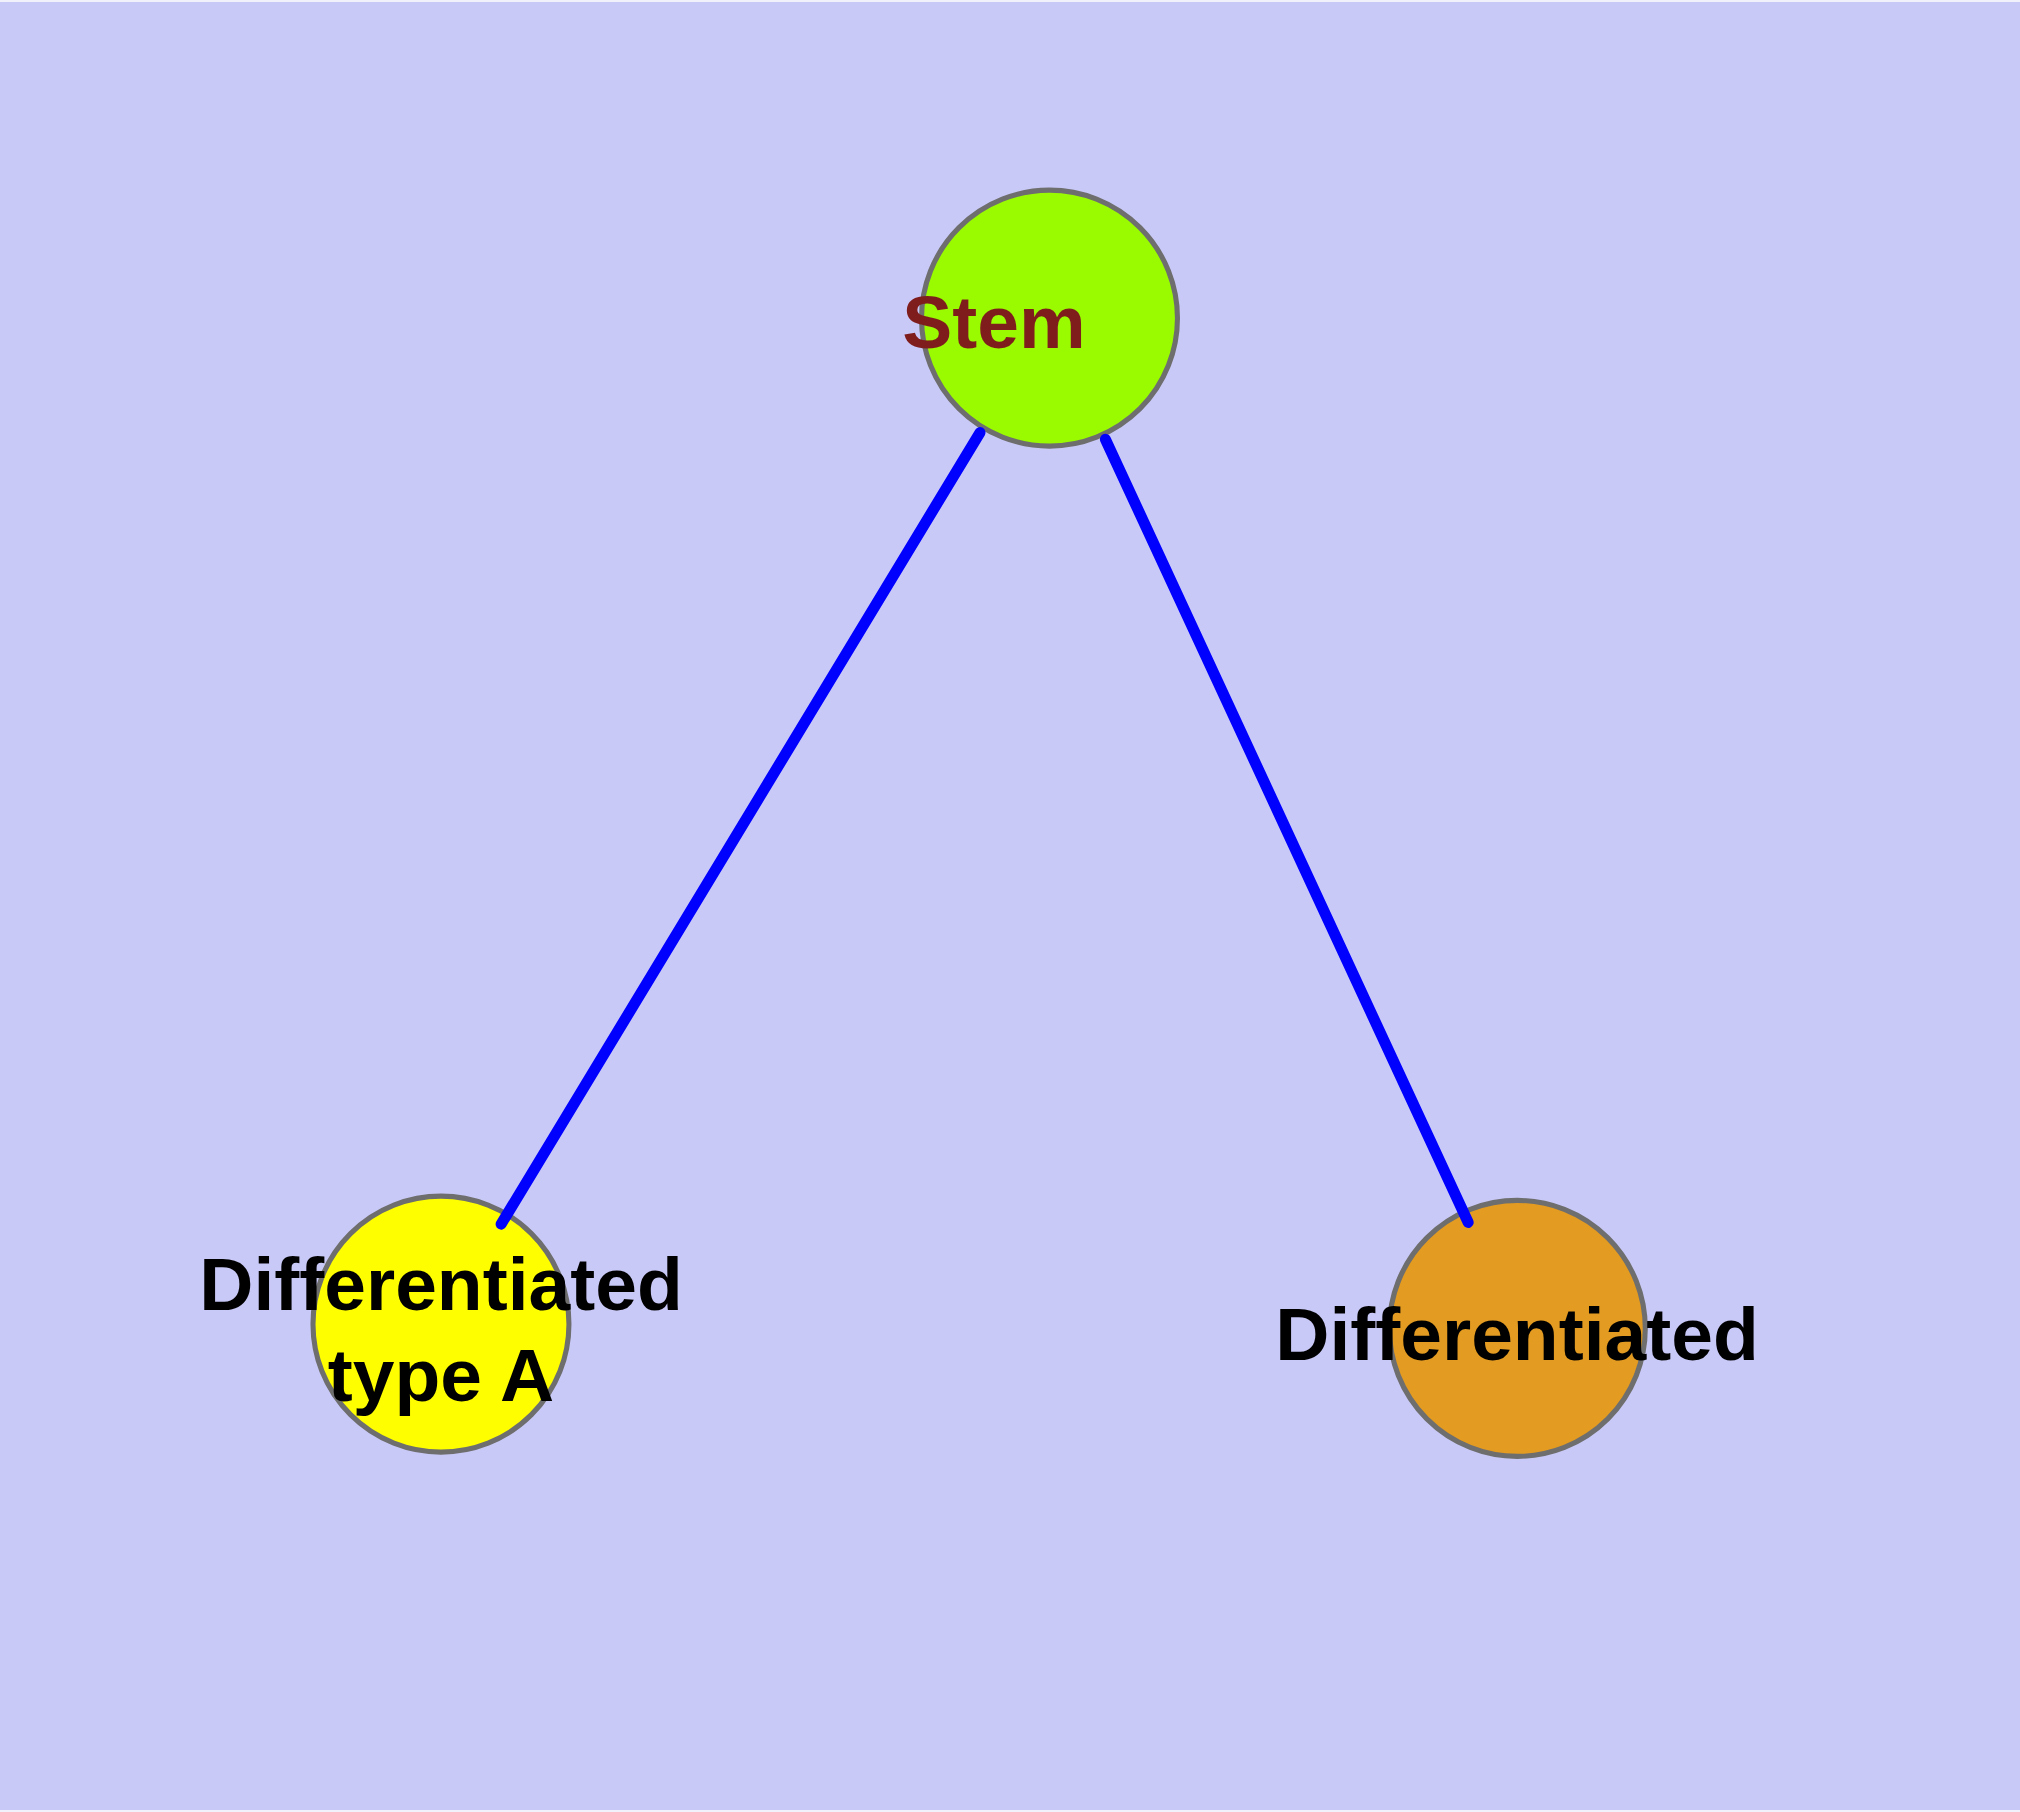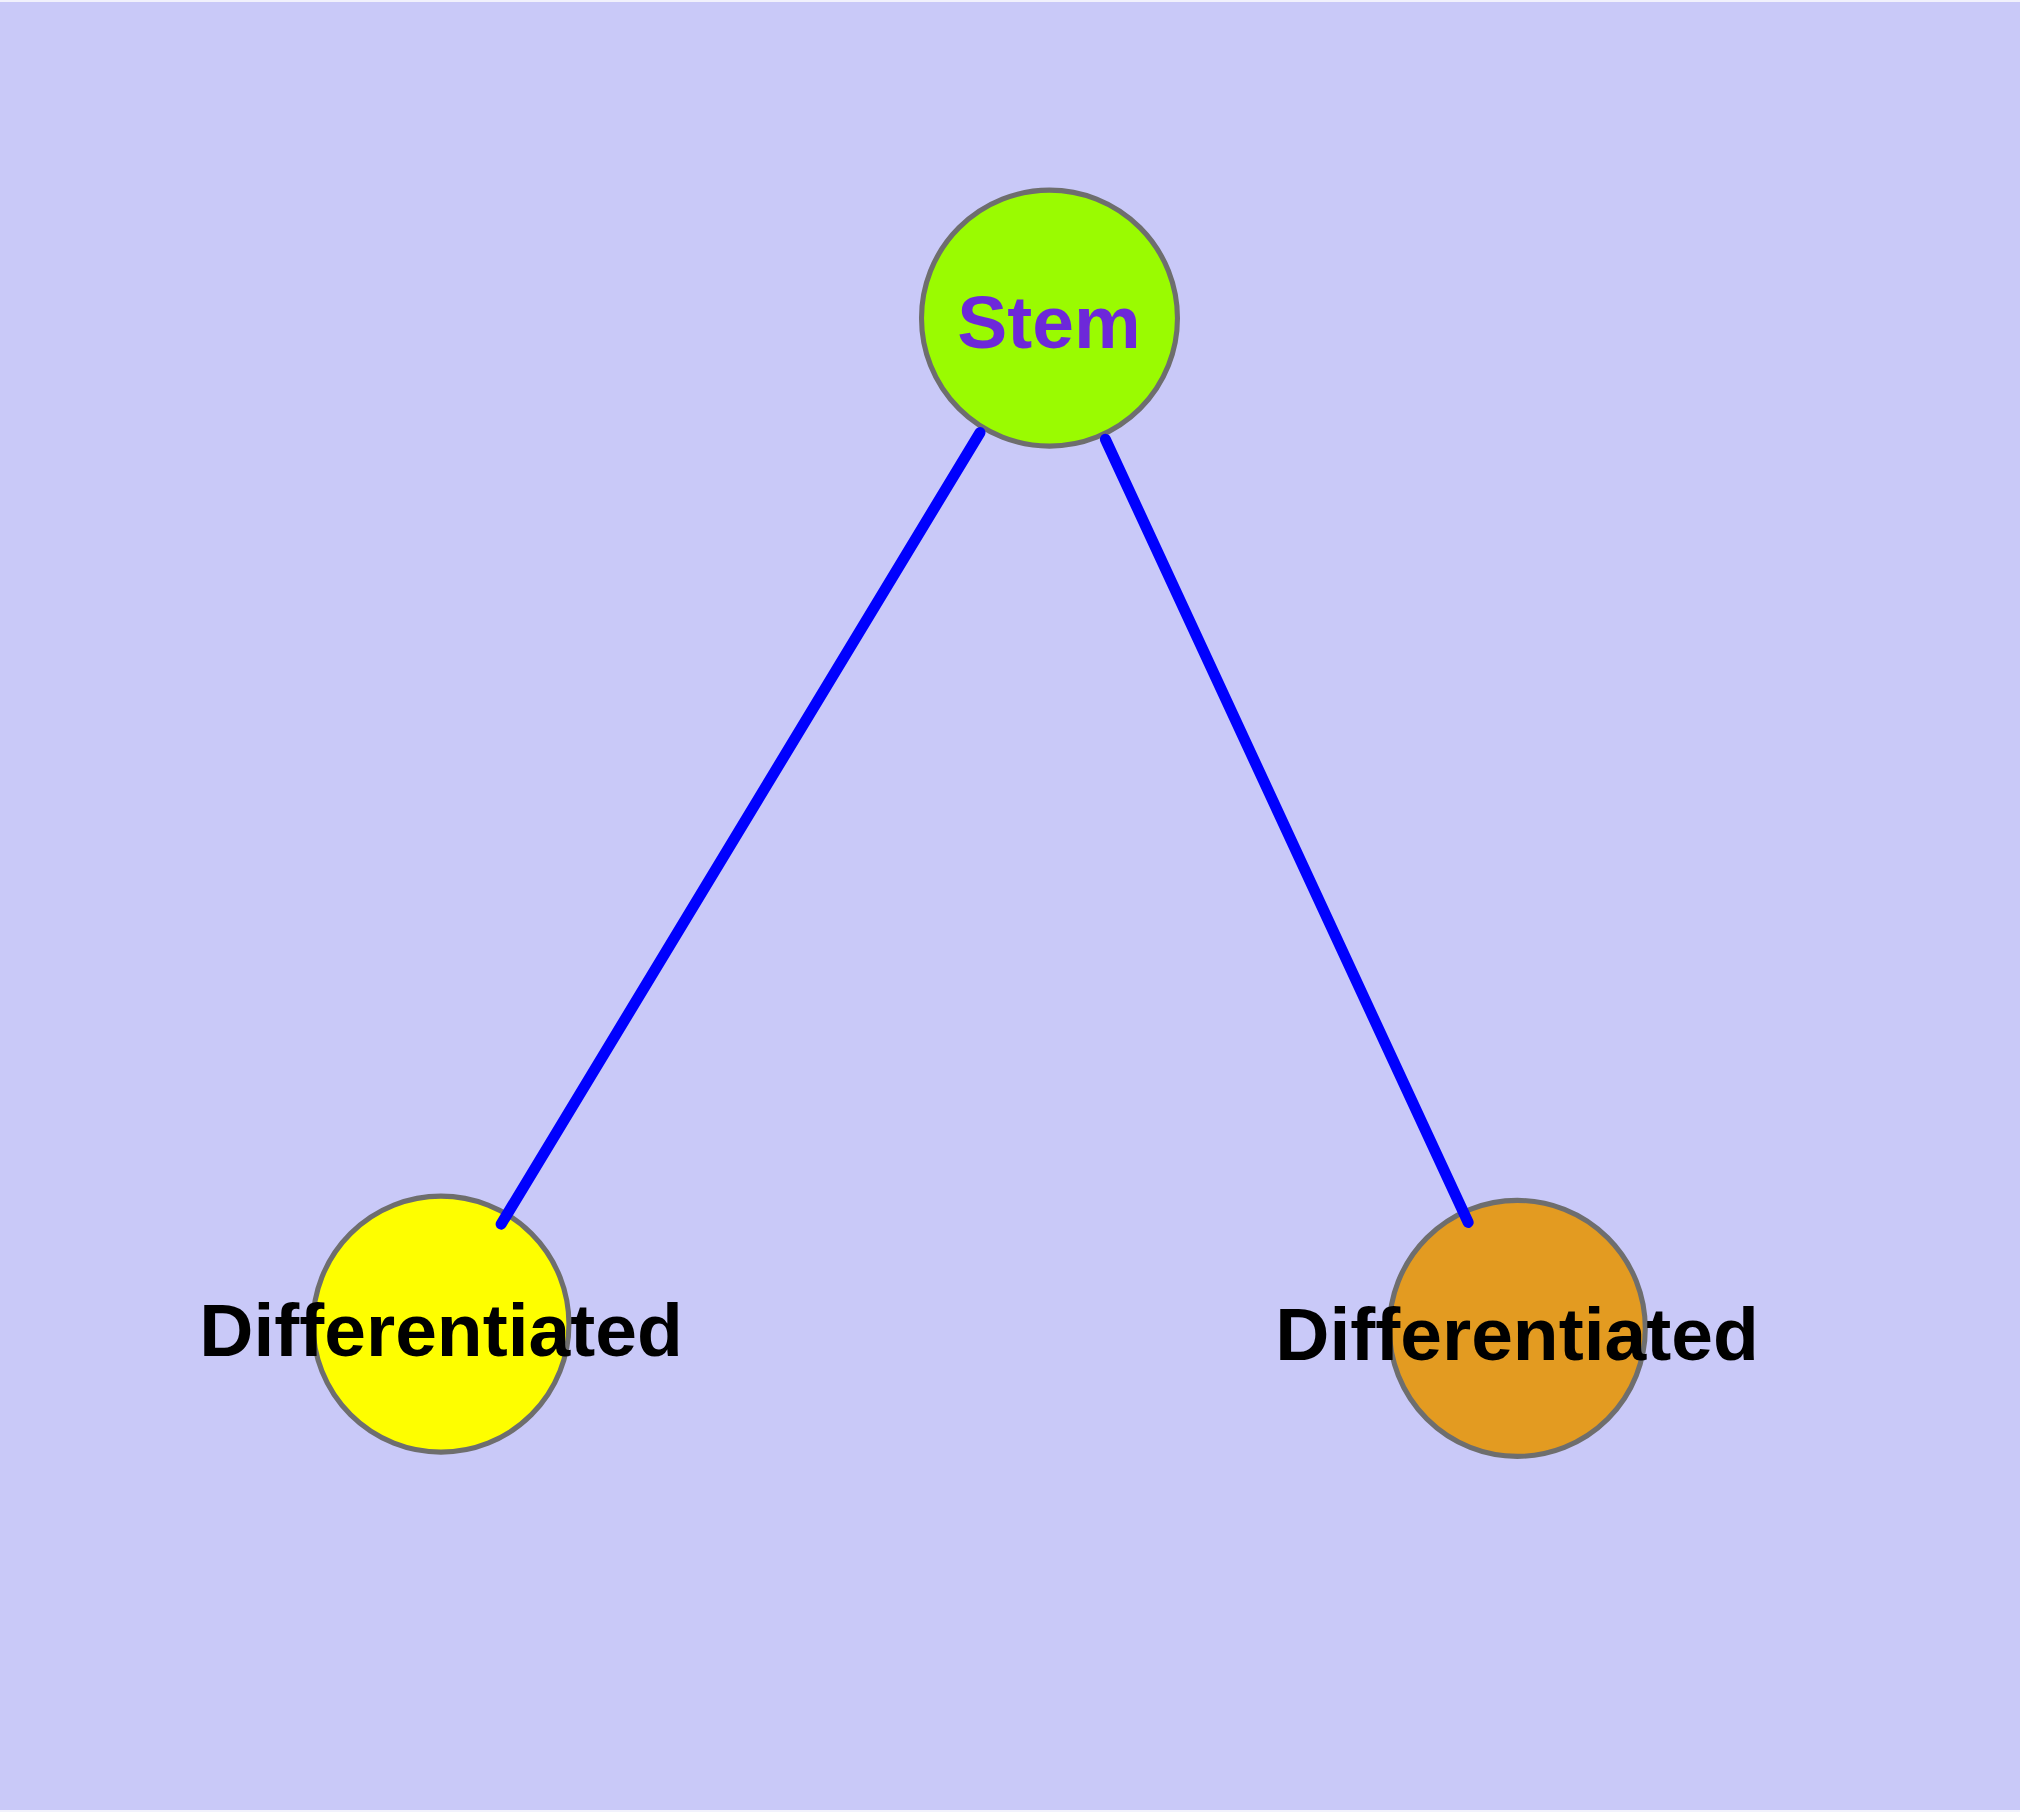--- a/index.html
+++ b/index.html
@@ -44,24 +44,25 @@
 
     <circle cx="520" cy="1560" r="151" stroke-width="6" fill="#FEFE00" stroke="#6E6E6E"></circle>
 
     <circle cx="1790" cy="1565" r="151" stroke-width="6" fill="#E39B21" stroke="#6E6E6E"></circle>
 
     <line x1="1156" y1="508" x2="591" y2="1442" stroke-width="13" stroke-linecap="round" stroke="#0000FE"></line>
 
     <line x1="1304" y1="516" x2="1732" y2="1440" stroke-width="13" stroke-linecap="round" stroke="#0000FE"></line>
   </svg>
 
-  <div class="node-label" style="left: 1049px; top: 320px; color: #6d28d9;">Stem</div>
+  <div class="node-label" style="left: 994px; top: 320px; color: #7f1d1d;">Stem</div>
 
   <div class="node-label" style="left: 441px; top: 1328px; color: rgb(0, 0, 0);">
     <div>Differentiated</div>
+    <div>type A</div>
   </div>
 
   <div class="node-label" style="left: 1517px; top: 1332px; color: rgb(0, 0, 0);">
     <div>Differentiated</div>
   </div>
 
 </div>
 
 
 </body></html>

